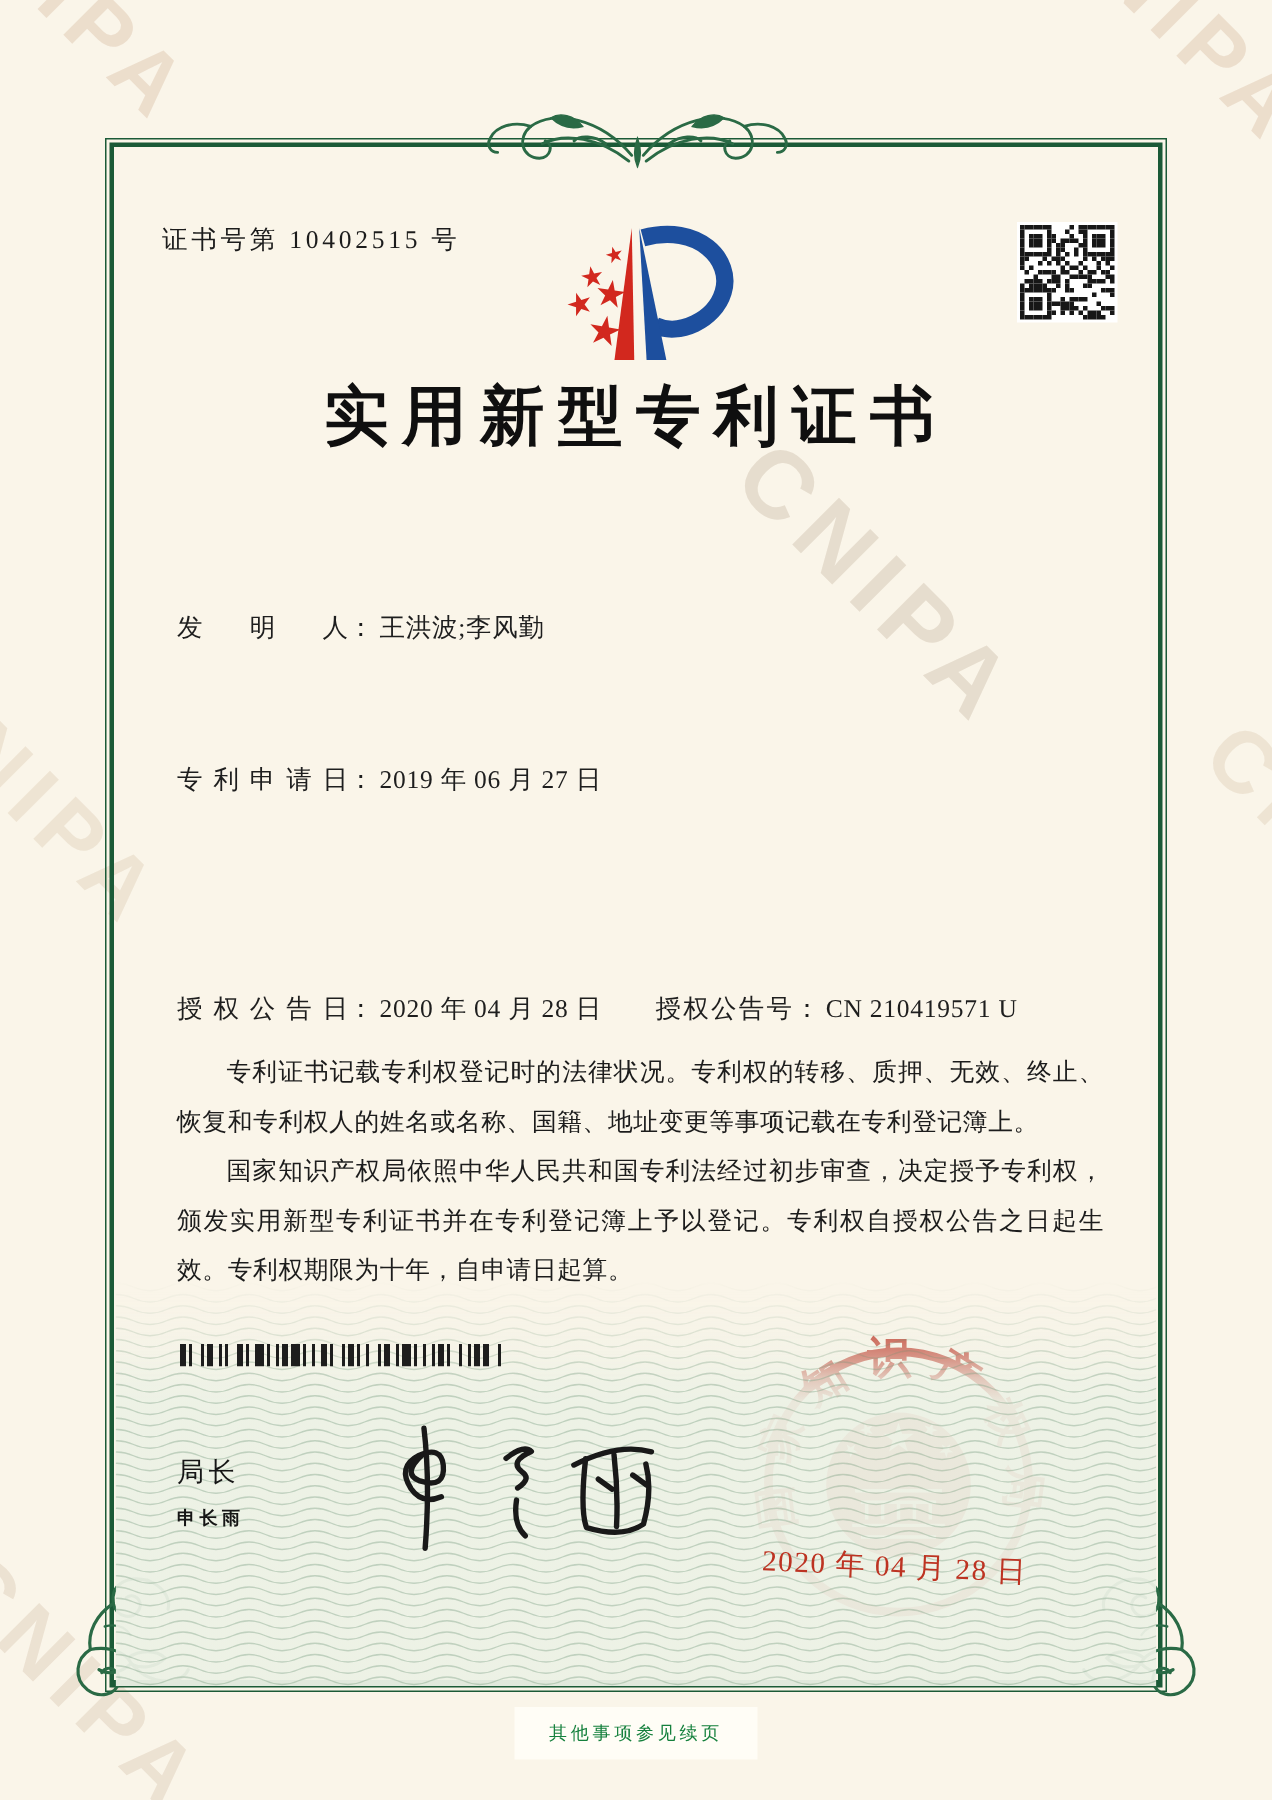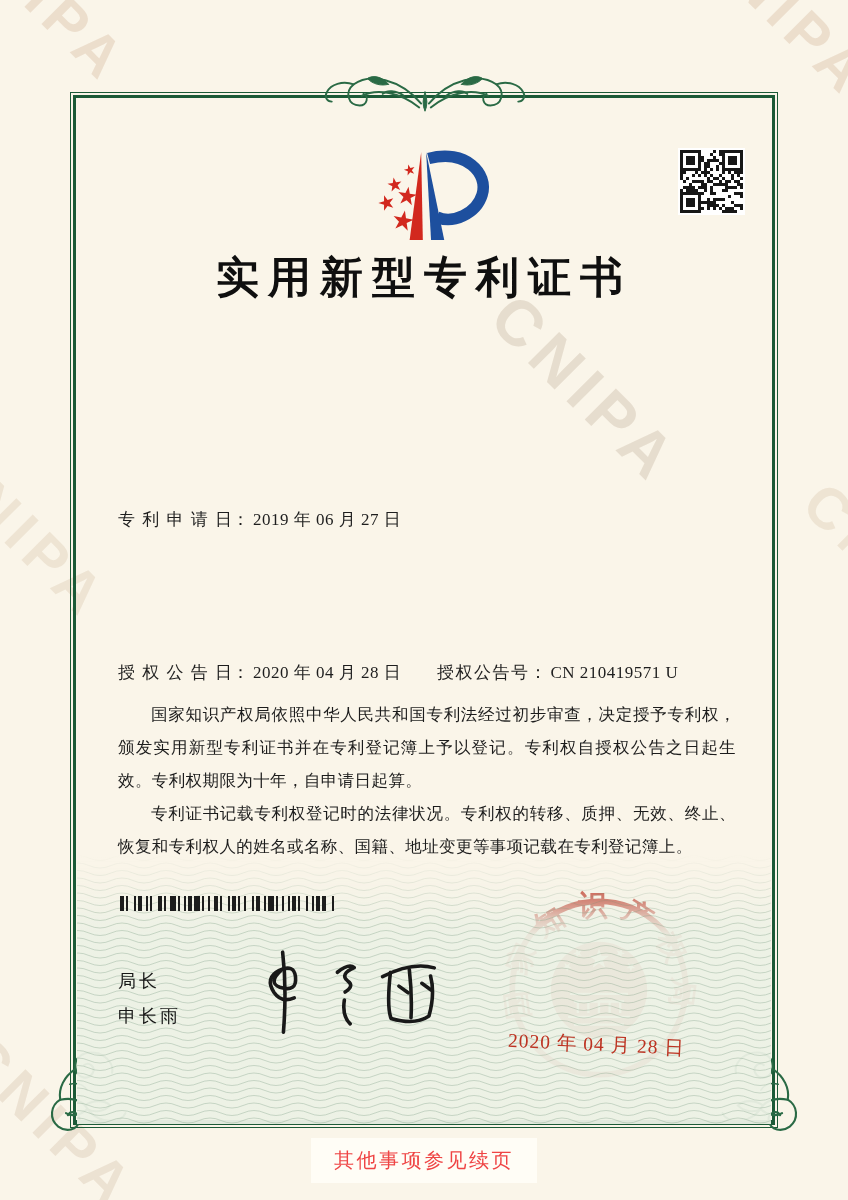--- a/index.html
+++ b/index.html
@@ -71,34 +71,34 @@
   }
   .body-text p{margin:0;text-indent:2em;}
   
   .barcode{
     position:absolute;left:120px;top:896px;width:216px;height:15px;
     display:flex;overflow:hidden;
   }
   .barcode i{flex:none;height:100%;}
   .barcode i.b{background:#1d1d1d;} .barcode i.s{background:transparent;}
   .signer-title{position:absolute;left:118px;top:969px;font-size:18px;letter-spacing:3px;color:#161616;}
-  .signer-name{position:absolute;left:118px;top:1004px;font-size:18px;letter-spacing:3px;color:#161616;}
+  .signer-name{position:absolute;left:118px;top:1004px;font-size:12px;letter-spacing:3px;color:#161616;font-weight:bold;}
   .signature{position:absolute;left:238px;top:942px;width:215px;height:96px;transform:rotate(-2deg);}
   .seal{position:absolute;left:493px;top:882px;width:212px;height:212px;mix-blend-mode:multiply;opacity:.95;}
   .seal-date{
     position:absolute;left:508px;top:1031px;width:190px;font-size:19.5px;color:#bd3322;
     letter-spacing:1px;transform:rotate(2.5deg);white-space:nowrap;z-index:5;
   }
   .page-info{
     position:absolute;left:0;top:1091px;width:100%;text-align:center;
     font-size:14.5px;letter-spacing:1px;color:#2b2b2b;z-index:4;
   }
   .cont-note{
     position:absolute;left:50%;top:1138px;transform:translateX(-50%);
-    background:#fffdf6;padding:9px 23px;font-size:20px;letter-spacing:2.5px;color:#ef4444;
+    background:#fffdf6;padding:9px 23px;font-size:12px;letter-spacing:2.5px;color:#15803d;
     white-space:nowrap;
   }
   .z2{z-index:2;} .z3{z-index:3;}
 </style>
 </head>
 <body>
 
 <div class="page">
 
   <div class="wm wm1">CNIPA</div>
@@ -181,20 +181,21 @@
     <g fill="none" stroke="#2a6a45" stroke-width="2.2" stroke-linecap="round">
       <path d="M60,10 C 44,6 34,14 36,26 C 38,36 50,38 54,30 C 57,24 50,18 45,22"></path>
       <path d="M36,26 C 24,34 18,46 20,58 C 10,64 8,78 18,86 C 26,92 38,90 40,80 C 41,72 32,68 28,74"></path>
       <path d="M20,58 C 30,56 40,58 46,64 C 54,58 66,58 72,64 C 66,70 56,72 48,68 C 42,74 32,76 26,72"></path>
       <path d="M60,10 C 70,14 76,22 74,30"></path>
       <path d="M46,64 C 52,74 62,80 74,80 C 80,80 86,77 88,72"></path>
       <path d="M30,42 C 38,40 44,42 48,48" stroke-width="1.6"></path>
     </g>
   </svg>
 
+  <div class="cert-no">证书号第 10402515 号</div>
 
   <svg class="logo" viewBox="0 0 170 115">
     <defs>
       <path id="star" d="M0,-1 L0.2245,-0.309 0.951,-0.309 0.363,0.118 0.588,0.809 0,0.382 -0.588,0.809 -0.363,0.118 -0.951,-0.309 -0.2245,-0.309 Z"></path>
     </defs>
     <path d="M93,12 C138,0 166,30 158,56 C151,79 122,92 103,83" fill="none" stroke="#1d4f9e" stroke-width="14"></path>
     <polygon points="84,4 70,111 86,111" fill="#d2281e"></polygon>
     <polygon points="90,4 96,111 112,111" fill="#1d4f9e"></polygon>
     <use href="#star" transform="translate(70,26) scale(7) rotate(-15)" fill="#d2281e"></use>
     <use href="#star" transform="translate(52,44) scale(9) rotate(-10)" fill="#d2281e"></use>
@@ -433,33 +434,36 @@
         <i style="left: 42px; top: 60px;"></i>
         <i style="left: 45px; top: 60px;"></i>
         <i style="left: 48px; top: 60px;"></i>
         <i style="left: 51px; top: 60px;"></i>
         <i style="left: 54px; top: 60px;"></i>
       </div>
   </div>
 
   <div class="doc-title">实用新型专利证书</div>
 
+  <div class="frow frow-inventor">
+    <span class="flabel">发明人</span><span class="fcolon">：</span><span class="fvalue">王洪波;李风勤</span>
+  </div>
   <div class="frow frow-filing">
     <span class="flabel">专利申请日</span><span class="fcolon">：</span><span class="fvalue">2019 年 06 月 27 日</span>
   </div>
   <div class="frow frow-grant">
     <span class="flabel">授权公告日</span><span class="fcolon">：</span><span class="fvalue">2020 年 04 月 28 日</span>
     <span class="grant2">
       <span class="flabel2">授权公告号</span><span class="fcolon">：</span><span class="fvalue">CN 210419571 U</span>
     </span>
   </div>
 
   <div class="body-text">
+    <p>专利证书记载专利权登记时的法律状况。专利权的转移、质押、无效、终止、恢复和专利权人的姓名或名称、国籍、地址变更等事项记载在专利登记簿上。</p>
     <p>国家知识产权局依照中华人民共和国专利法经过初步审查，决定授予专利权，颁发实用新型专利证书并在专利登记簿上予以登记。专利权自授权公告之日起生效。专利权期限为十年，自申请日起算。</p>
-    <p>专利证书记载专利权登记时的法律状况。专利权的转移、质押、无效、终止、恢复和专利权人的姓名或名称、国籍、地址变更等事项记载在专利登记簿上。</p>
   </div>
 
   <div class="barcode z3" id="barcode">
       <i class="b" style="width: 4px;"></i>
       <i class="s" style="width: 2px;"></i>
       <i class="b" style="width: 2px;"></i>
       <i class="s" style="width: 6px;"></i>
       <i class="b" style="width: 2px;"></i>
       <i class="s" style="width: 2px;"></i>
       <i class="b" style="width: 4px;"></i>

